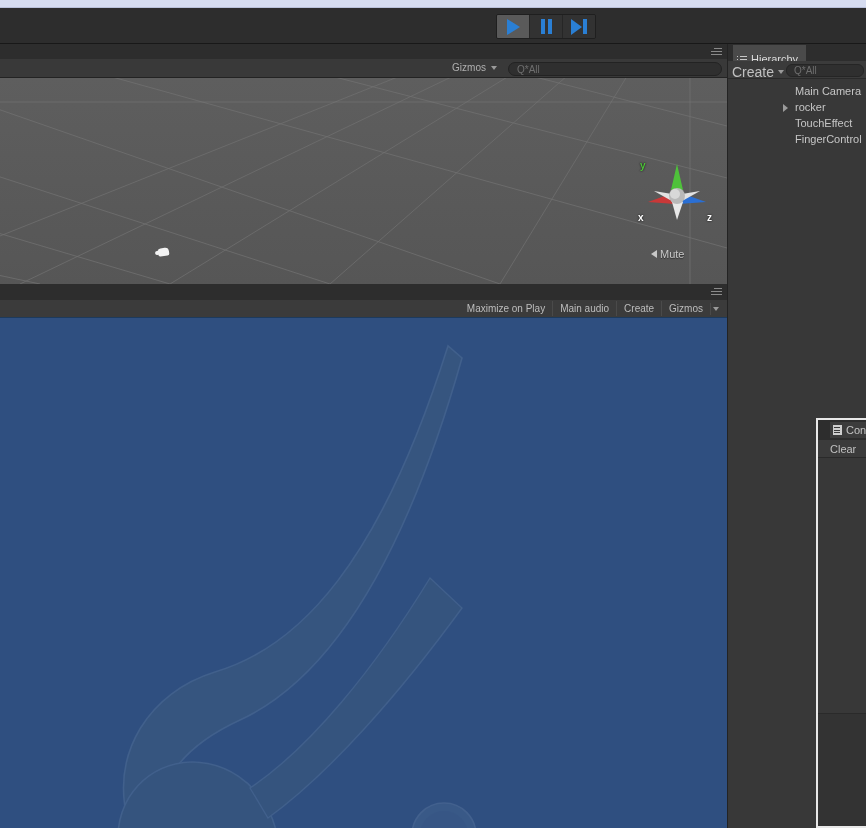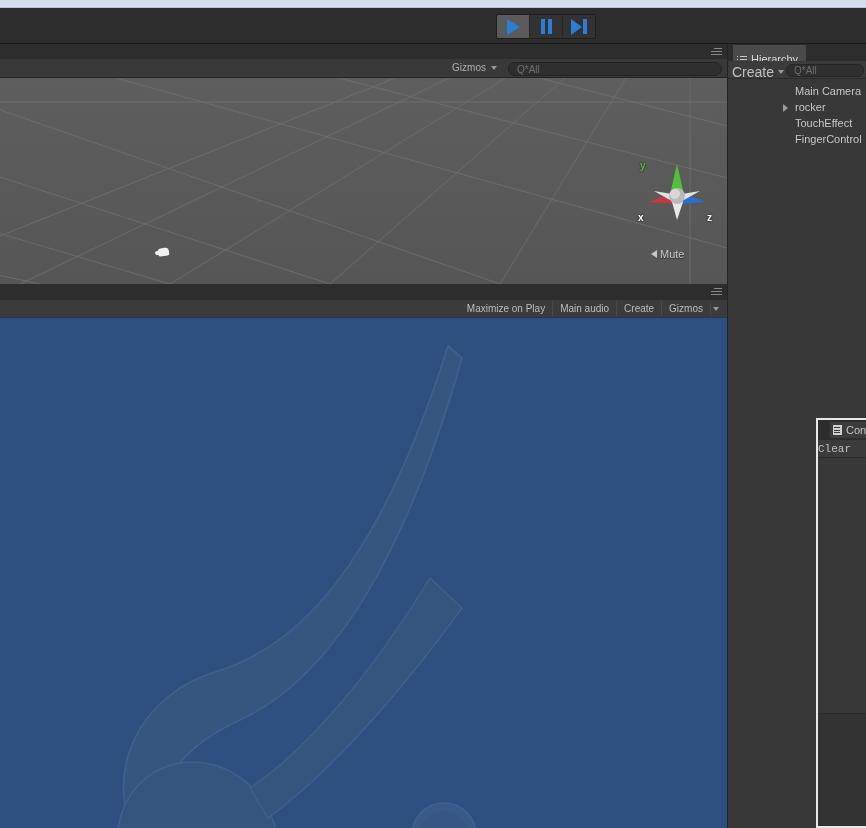--- a/index.html
+++ b/index.html
@@ -302,23 +302,22 @@
     width: 6px; height: 1px;
     background: #3a3a3a;
     box-shadow: 0 3px 0 #3a3a3a, 0 5px 0 #3a3a3a;
   }
   .console-toolbar {
     height: 18px;
     background: #3b3b3b;
     border-bottom: 1px solid #2a2a2a;
     display: flex;
     align-items: center;
-    padding-left: 0;
-    box-sizing: border-box;
-    font-family: Liberation Mono, monospace;
+    padding-left: 12px;
+    box-sizing: border-box;
   }
   .console-clear {
     font-size: 11px;
     color: #c0c0c0;
     white-space: nowrap;
     cursor: pointer;
   }
   .console-list {
     height: 255px;
     background: #383838;

